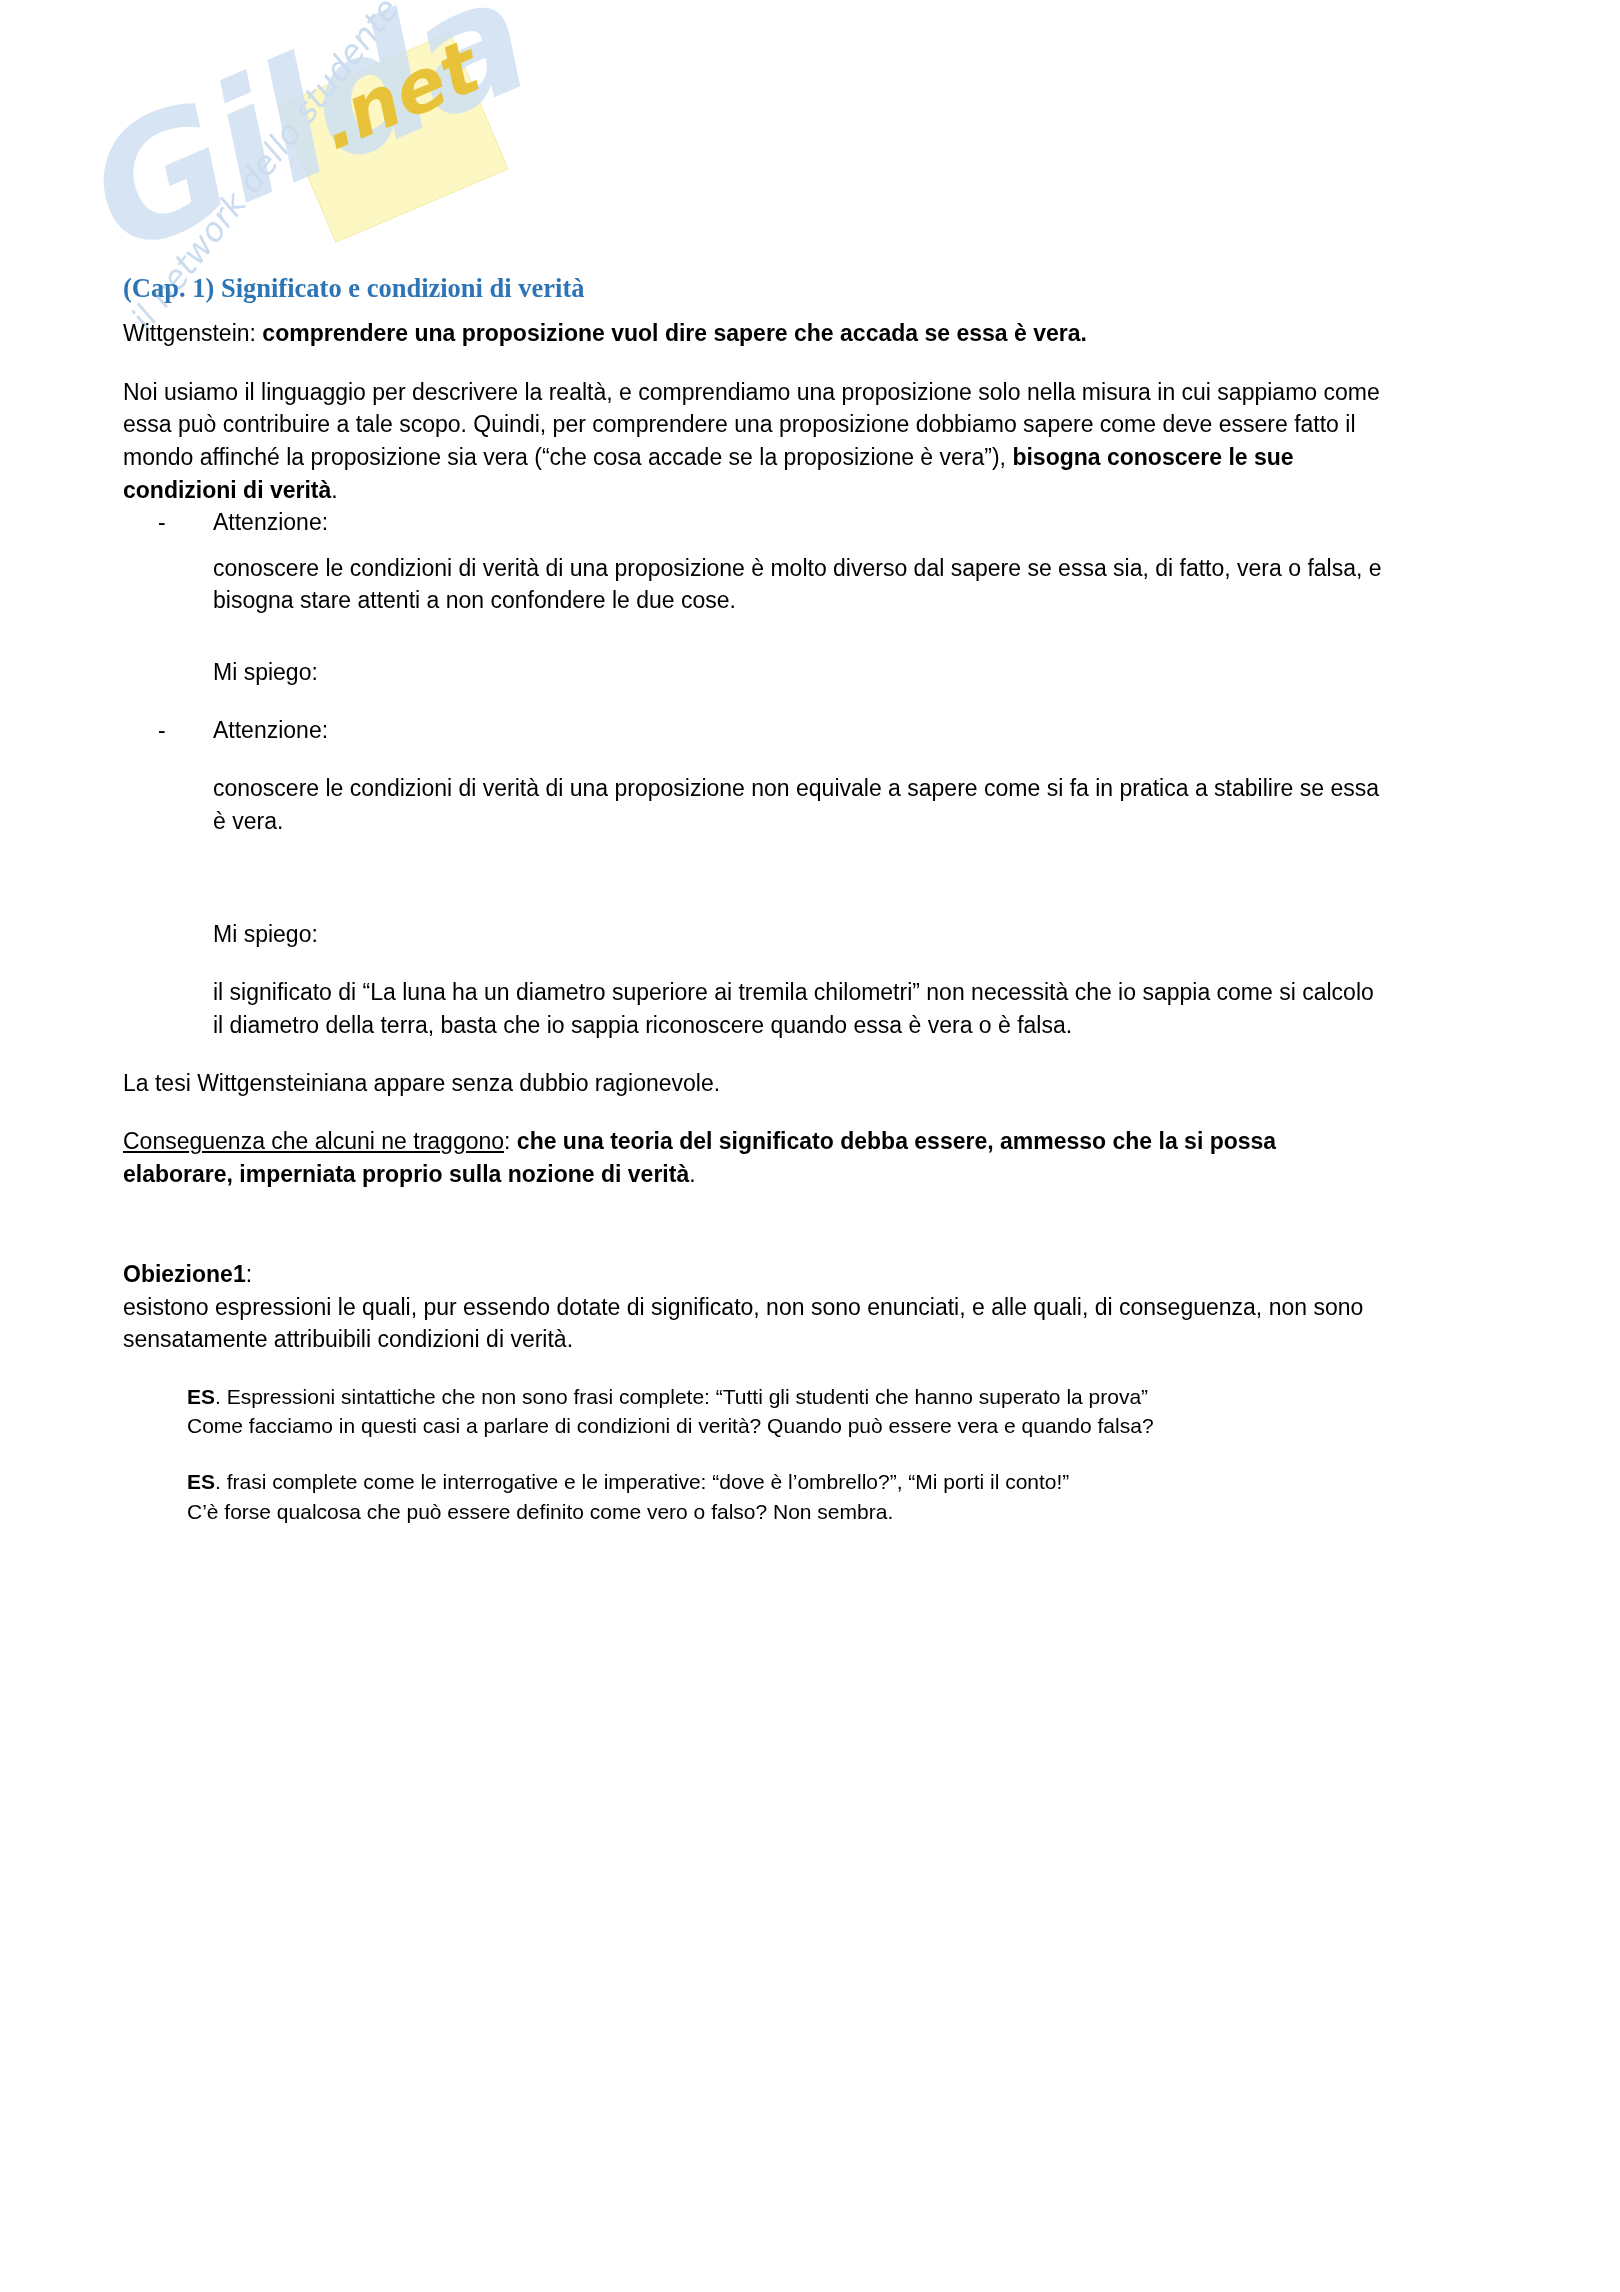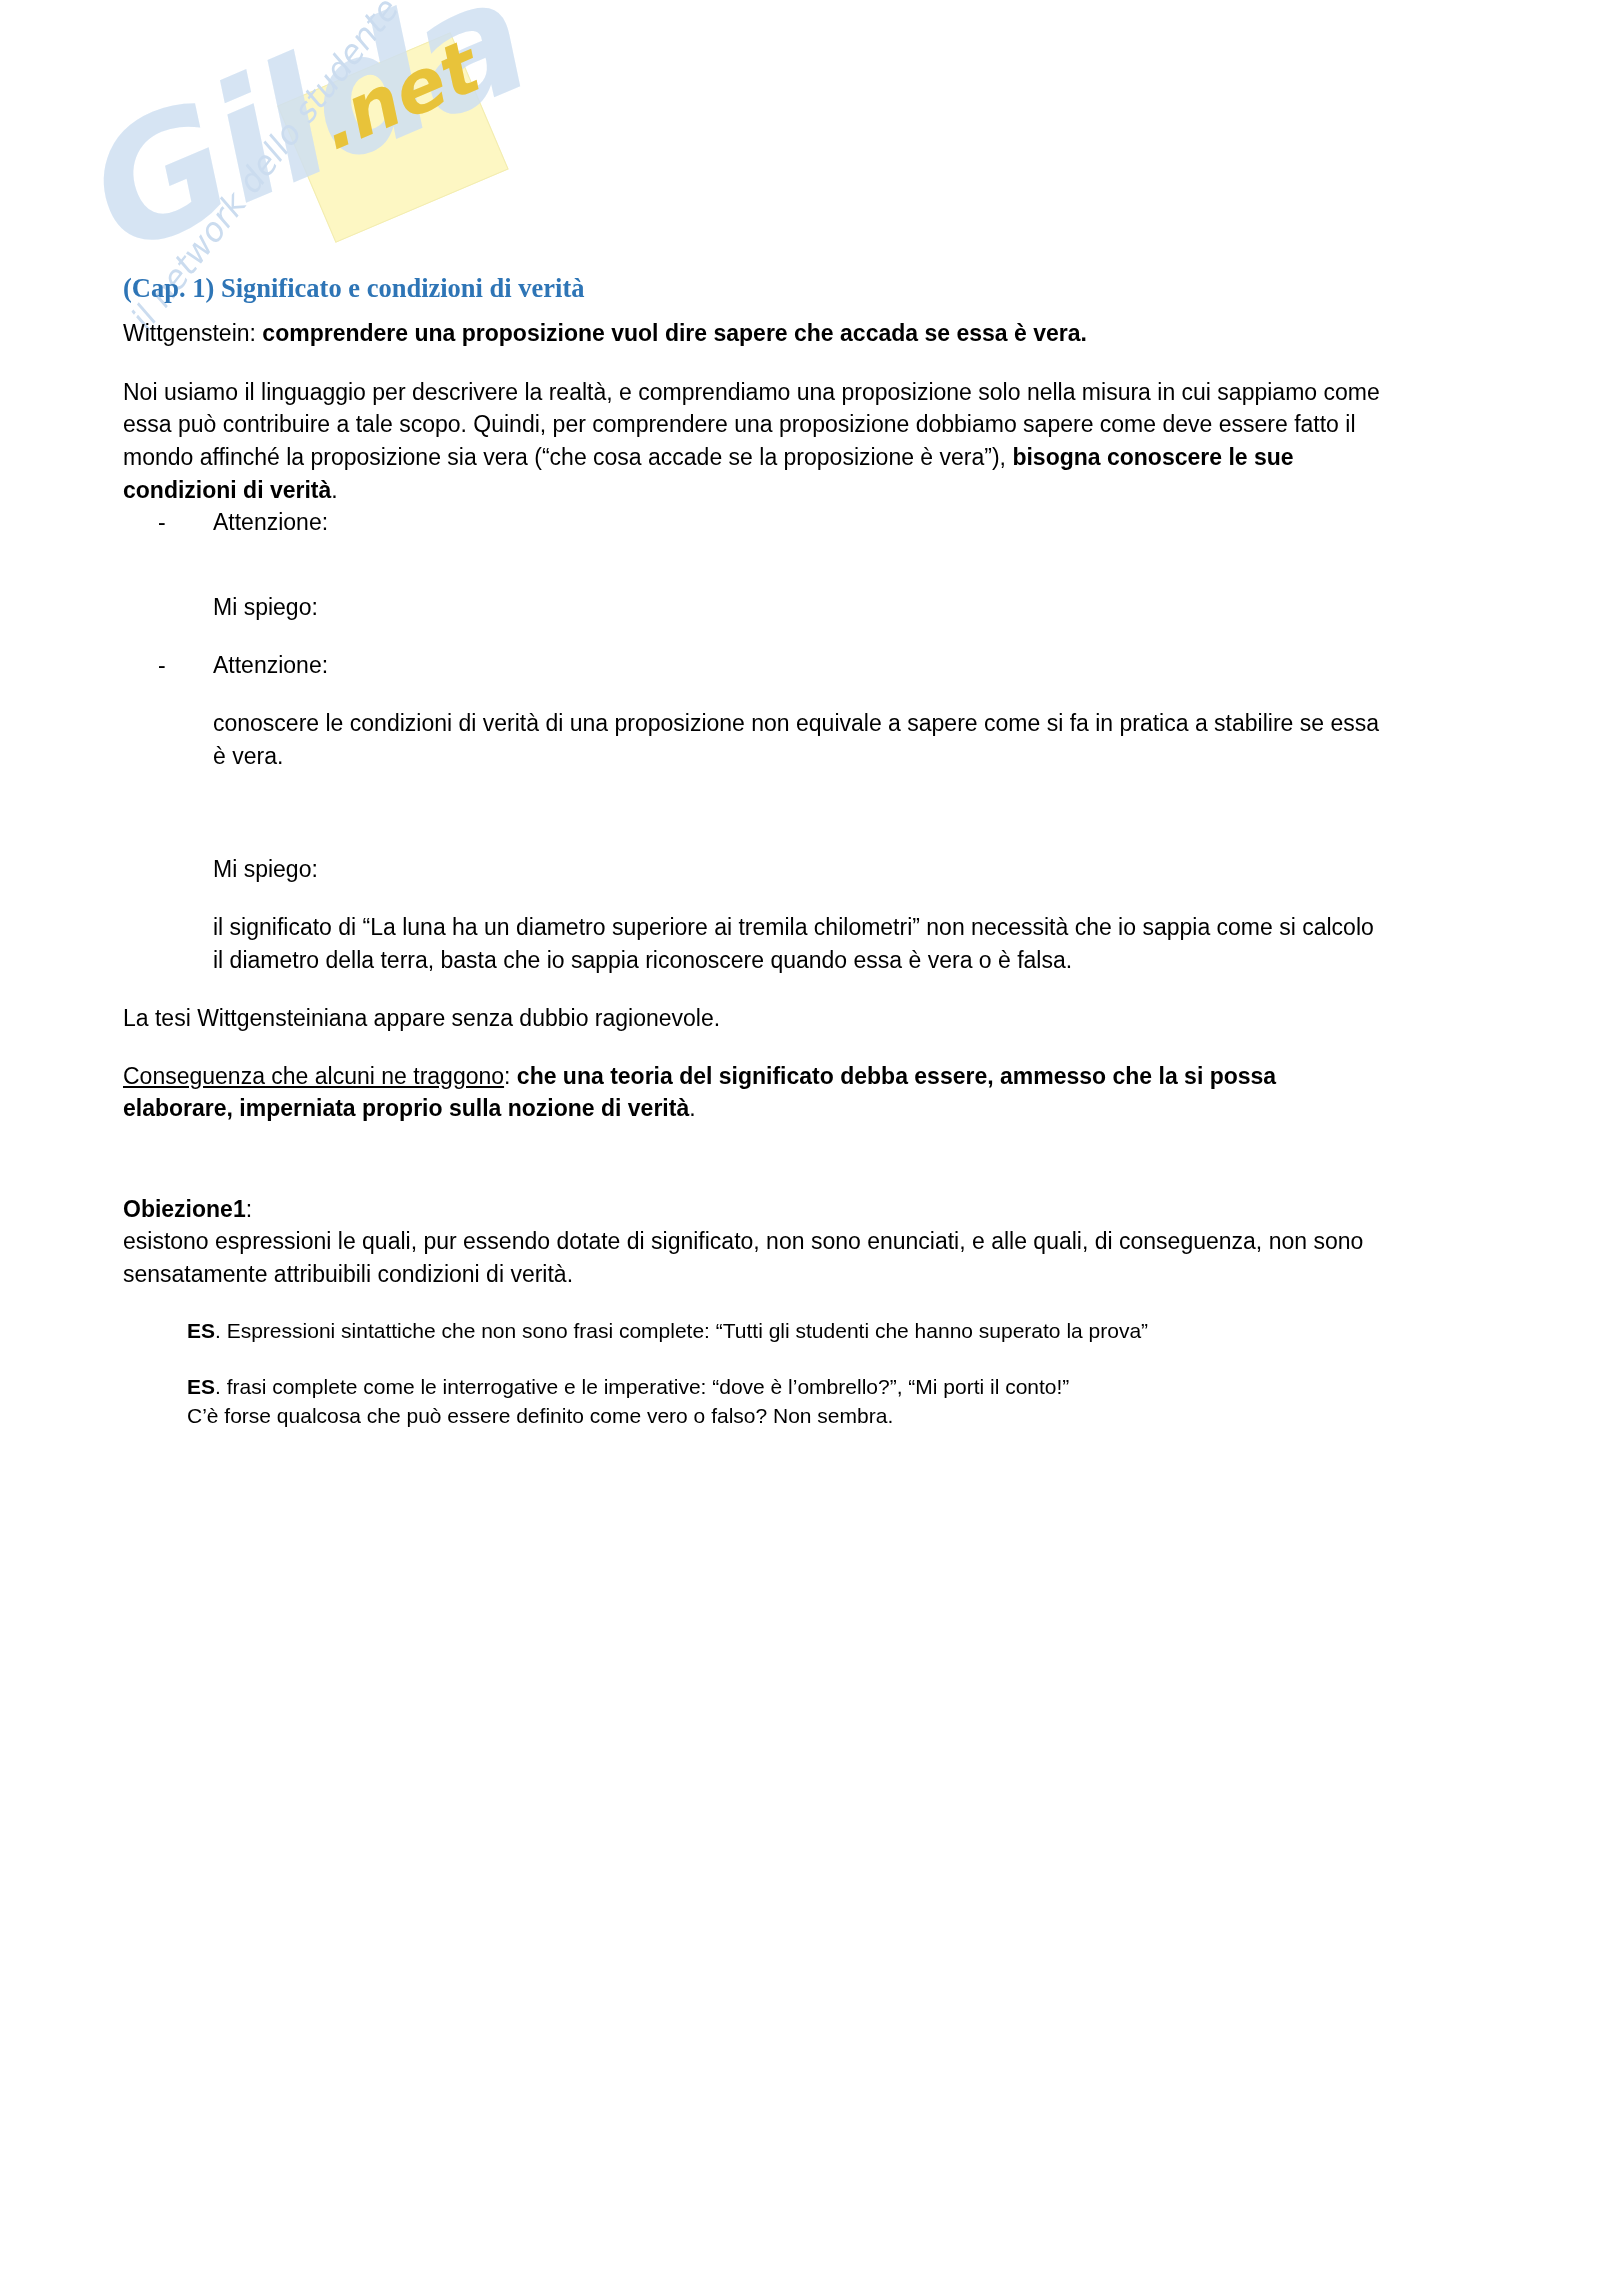--- a/index.html
+++ b/index.html
@@ -147,20 +147,21 @@
 
     <p><span>Noi usiamo il linguaggio per descrivere la realtà, e comprendiamo una proposizione solo nella misura in cui sappiamo come essa può contribuire a tale scopo. Quindi, per comprendere una proposizione dobbiamo sapere come deve essere fatto il mondo affinché la proposizione sia vera (“che cosa accade se la proposizione è vera”), </span><b>bisogna conoscere le sue condizioni di verità</b><span>.</span></p>
 
     <div class="bullet-row">
       <span class="bullet-dash">-</span>
       <span>Attenzione:</span>
     </div>
 
     <div class="gap-s"></div>
 
+    <p class="indent1">conoscere le condizioni di verità di una proposizione è molto diverso dal sapere se essa sia, di fatto, vera o falsa, e bisogna stare attenti a non confondere le due cose.</p>
 
     <div class="gap-l"></div>
 
     <p class="indent1">Mi spiego:</p>
 
 
     <div class="gap-m"></div>
 
     <div class="bullet-row">
       <span class="bullet-dash">-</span>
@@ -192,20 +193,21 @@
     <div class="gap-s"></div>
 
     <p><b>Obiezione1</b><span>:</span></p>
 
     <p>esistono espressioni le quali, pur essendo dotate di significato, non sono enunciati, e alle quali, di conseguenza, non sono sensatamente attribuibili condizioni di verità.</p>
 
     <div class="gap-m"></div>
 
     <p class="indent-es"><b>ES</b><span>. Espressioni sintattiche che non sono frasi complete: “Tutti gli studenti che hanno superato la prova”</span></p>
 
+    <p class="indent-es">Come facciamo in questi casi a parlare di condizioni di verità? Quando può essere vera e quando falsa?</p>
 
     <div class="gap-m"></div>
 
     <p class="indent-es"><b>ES</b><span>. frasi complete come le interrogative e le imperative: “dove è l’ombrello?”, “Mi porti il conto!”</span></p>
 
     <p class="indent-es">C’è forse qualcosa che può essere definito come vero o falso? Non sembra.</p>
 
   </div>
 </div>
 

